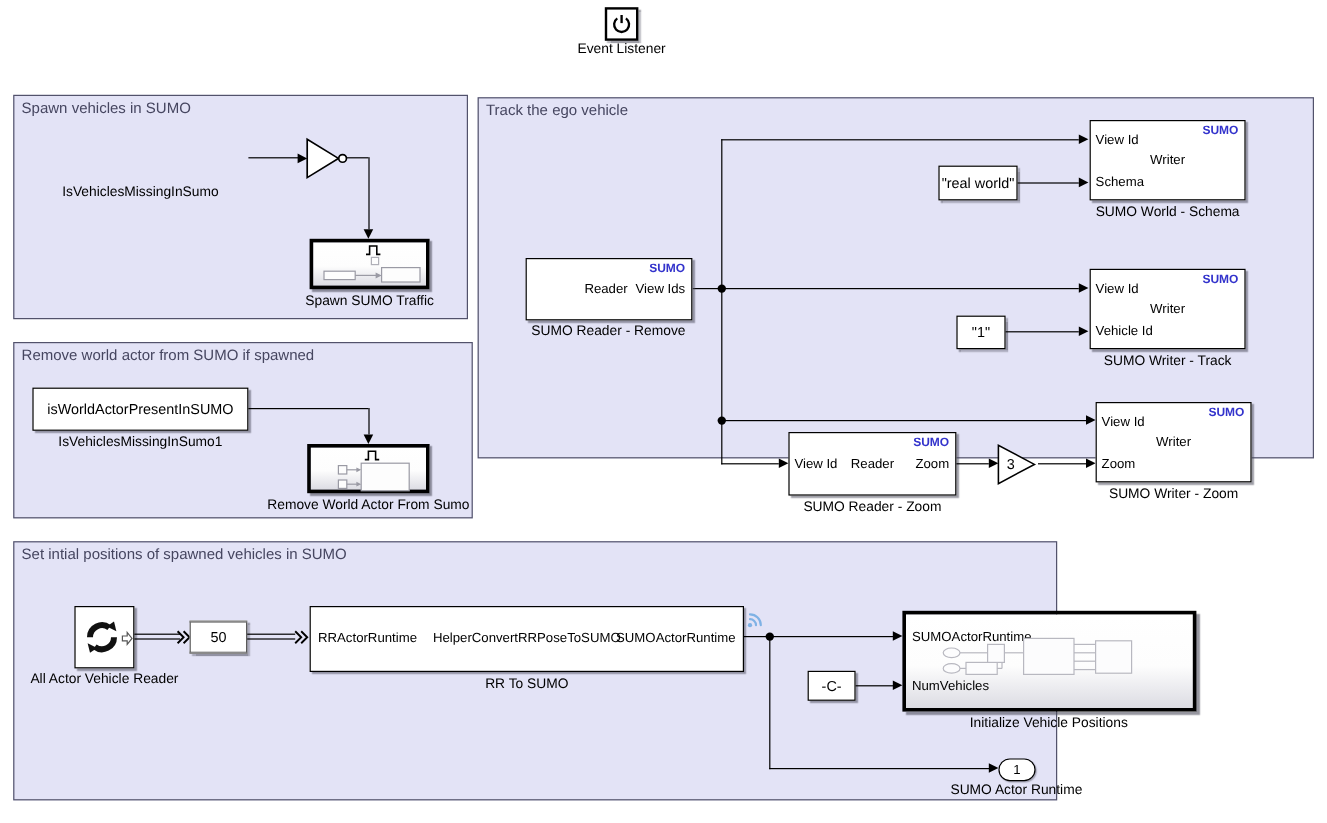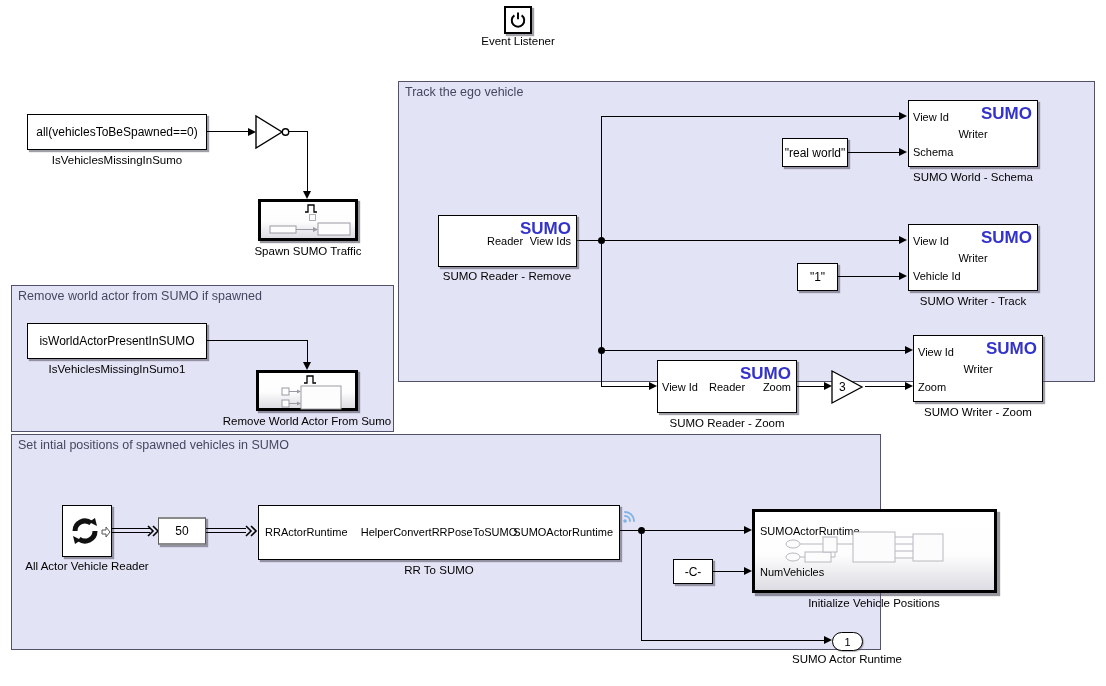--- a/index.html
+++ b/index.html
@@ -10,21 +10,21 @@
   .block{position:absolute;background:#fff;border:1px solid #000;box-sizing:border-box;
          box-shadow:2px 2px 1px rgba(80,80,95,.55);}
   .expr{display:flex;align-items:center;justify-content:center;font-size:12px;}
   .subsys{border:3px solid #000;background:linear-gradient(180deg,#ffffff 0%,#fdfdfd 55%,#dcdce3 100%);
           box-shadow:2px 2px 1px rgba(80,80,95,.6);}
   .blabel{position:absolute;font-size:11.5px;color:#000;text-align:center;
           transform:translateX(-50%);white-space:nowrap;}
   .port-label{position:absolute;font-size:11px;color:#000;white-space:nowrap;}
   .center-label{position:absolute;font-size:11px;color:#000;white-space:nowrap;
                 left:50%;transform:translateX(-50%);}
-  .brand{position:absolute;top:3px;right:5px;font-size:17px;font-weight:bold;color:#3333CC;}
+  .brand{position:absolute;top:3px;right:5px;font-size:10px;font-weight:bold;color:#3333CC;}
   .wire-h{position:absolute;height:1px;background:#000;}
   .wire-v{position:absolute;width:1px;background:#000;}
   .arr-r{position:absolute;width:0;height:0;border-top:4px solid transparent;
          border-bottom:4px solid transparent;border-left:8px solid #000;}
   .arr-d{position:absolute;width:0;height:0;border-left:4px solid transparent;
          border-right:4px solid transparent;border-top:8px solid #000;}
   .dot{position:absolute;width:7px;height:7px;border-radius:50%;background:#000;}
   .bus{position:absolute;height:3px;border-top:1.5px solid #000;border-bottom:1.5px solid #000;
        box-sizing:content-box;}
   .const{display:flex;align-items:center;justify-content:center;font-size:12px;}
@@ -32,41 +32,41 @@
            box-sizing:border-box;display:flex;align-items:center;justify-content:center;
            font-size:11px;box-shadow:1px 1px 1px rgba(80,80,95,.45);}
   svg{position:absolute;overflow:visible;}
   svg text{font-family:"Liberation Sans",sans-serif;}
 </style>
 </head>
 <body>
 
 <div class="canvas">
 
+  <div class="region" style="left:11px;top:79px;width:379px;height:187px">
+    <div class="region-title">Spawn vehicles in SUMO</div>
+  </div>
   <div class="region" style="left:11px;top:285px;width:383px;height:147px">
     <div class="region-title">Remove world actor from SUMO if spawned</div>
   </div>
   <div class="region" style="left:398px;top:81px;width:697px;height:301px">
     <div class="region-title">Track the ego vehicle</div>
   </div>
-  <div class="region" style="left:11px;top:434px;width:870px;height:216px">
+  <div class="region" style="left:11px;top:451px;width:870px;height:216px">
     <div class="region-title">Set intial positions of spawned vehicles in SUMO</div>
   </div>
 
   <div class="block" style="left:504px;top:6px;width:28px;height:28px;border-width:2px">
     <svg width="18" height="18" style="left:3px;top:3px" viewBox="0 0 24 24">
       <path d="M7.2,5.8 a8.3,8.3 0 1 0 9.6,0" fill="none" stroke="#000" stroke-width="2.6"></path>
       <line x1="12" y1="2" x2="12" y2="11" stroke="#000" stroke-width="2.6"></line>
     </svg>
   </div>
   <div class="blabel" style="left:518px;top:35px">Event Listener</div>
 
-  <div class="block expr" style="left:27px;top:114px;width:180px;height:36px">
-    <span>all(vehiclesToBeSpawned==0)</span>
-  </div>
   <div class="blabel" style="left:117px;top:154px">IsVehiclesMissingInSumo</div>
 
   <div class="wire-h" style="left:207px;top:131px;width:42px"></div>
   <div class="arr-r" style="left:248px;top:128px"></div>
   <svg width="38" height="34" style="left:255px;top:115px">
     <polygon points="1,1 1,33 27,17" fill="#fff" stroke="#000" stroke-width="1.4"></polygon>
     <circle cx="30.5" cy="17" r="3.2" fill="#fff" stroke="#000" stroke-width="1.4"></circle>
   </svg>
   <div class="wire-h" style="left:289px;top:131px;width:18px"></div>
   <div class="wire-v" style="left:307px;top:131px;height:60px"></div>

